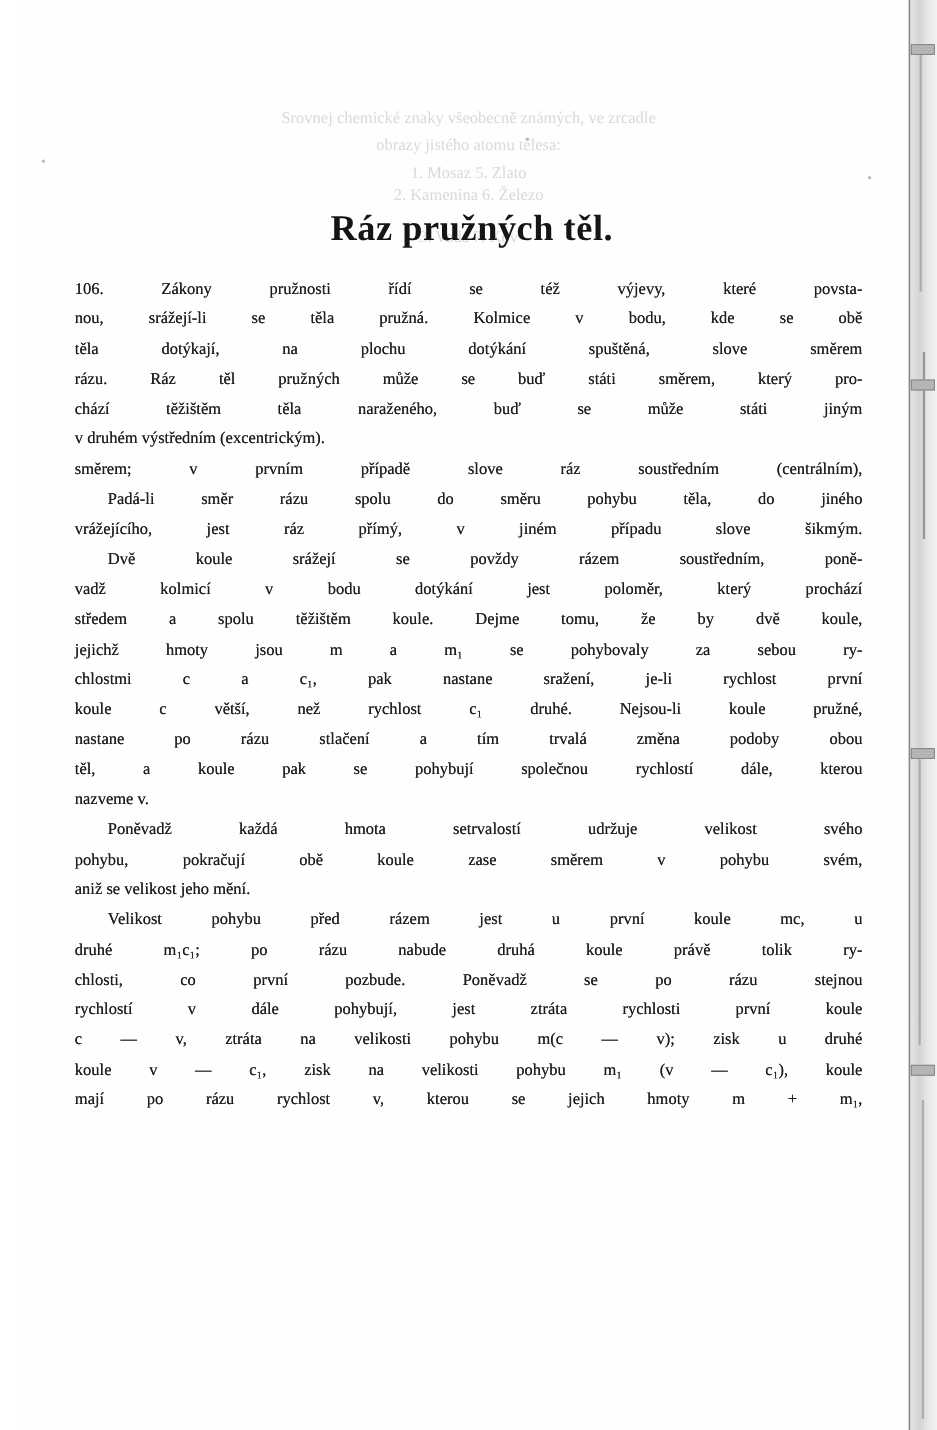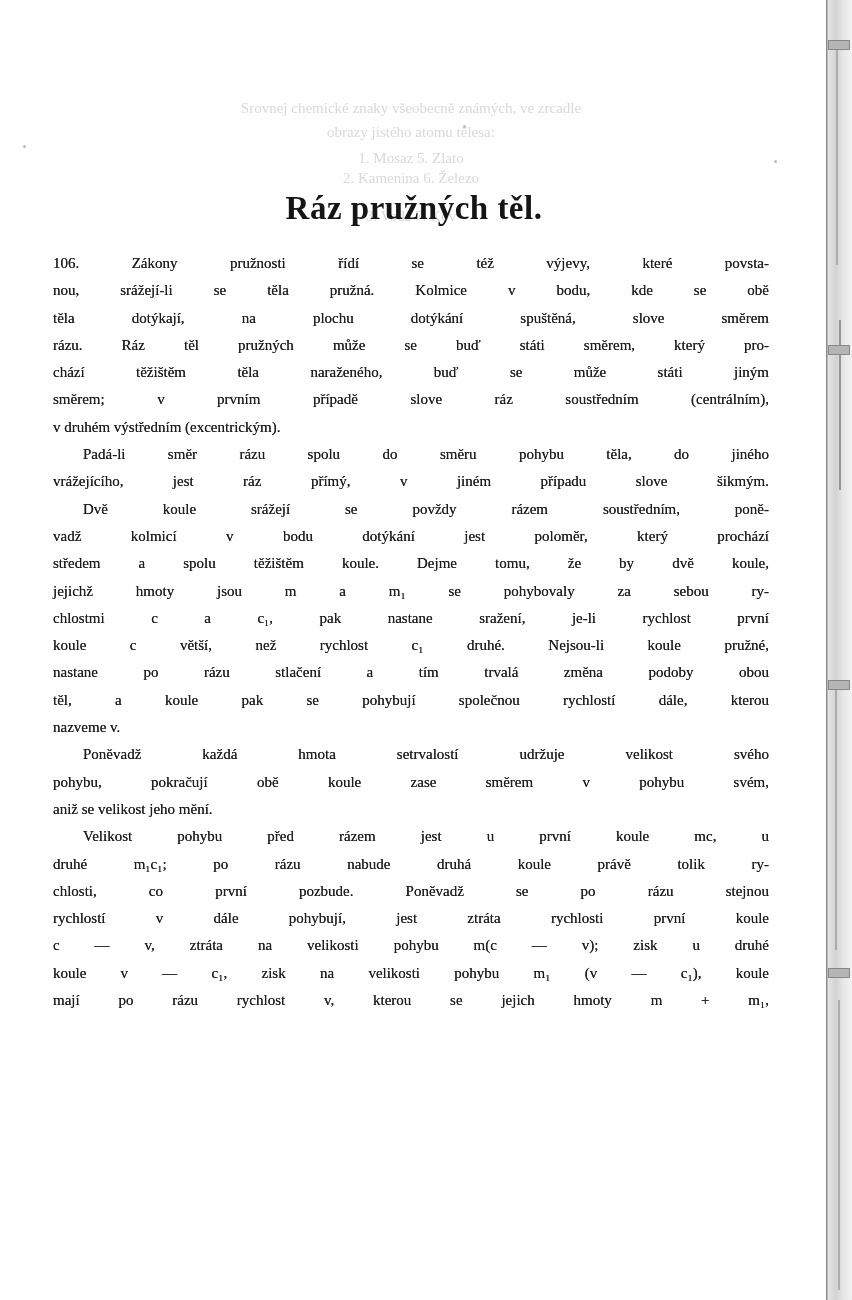--- a/index.html
+++ b/index.html
@@ -4,21 +4,21 @@
 <style>
   html, body { margin: 0; padding: 0; }
   body {
     width: 852px; height: 1300px; overflow: hidden;
     background: #ffffff;
     position: relative;
     font-family: "DejaVu Serif", "Liberation Serif", serif;
     color: #1b1b1b;
   }
   .page {
-    position: absolute; left: 1px; top: 0; width: 826px; height: 1300px;
+    position: absolute; left: 16px; top: 0; width: 826px; height: 1300px;
     background: #fefefe;
   }
   .bleed {
     position: absolute; left: 90px; width: 640px; text-align: center;
     font-size: 15px; color: #d9d9d9; filter: blur(0.6px);
     font-family: "Liberation Serif", serif;
     white-space: nowrap;
   }
   .title {
     position: absolute; left: 0; width: 826px; top: 190px;
@@ -68,22 +68,22 @@
   <div class="title">Ráz pružných těl.</div>
 
   <div class="body-text">
 
     <div>
       <span class="line">106. Zákony pružnosti řídí se též výjevy, které povsta-</span>
       <span class="line">nou, srážejí-li se těla pružná. Kolmice v bodu, kde se obě</span>
       <span class="line">těla dotýkají, na plochu dotýkání spuštěná, slove směrem</span>
       <span class="line">rázu. Ráz těl pružných může se buď státi směrem, který pro-</span>
       <span class="line">chází těžištěm těla naraženého, buď se může státi jiným</span>
+      <span class="line last">v druhém výstředním (excentrickým).</span>
       <span class="line">směrem; v prvním případě slove ráz soustředním (centrálním),</span>
-      <span class="line last">v druhém výstředním (excentrickým).</span>
     </div>
 
     <div>
       <span class="line indent">Padá-li směr rázu spolu do směru pohybu těla, do jiného</span>
       <span class="line">vrážejícího, jest ráz přímý, v jiném případu slove šikmým.</span>
     </div>
 
     <div>
       <span class="line indent">Dvě koule srážejí se povždy rázem soustředním, poně-</span>
       <span class="line">vadž kolmicí v bodu dotýkání jest poloměr, který prochází</span>

